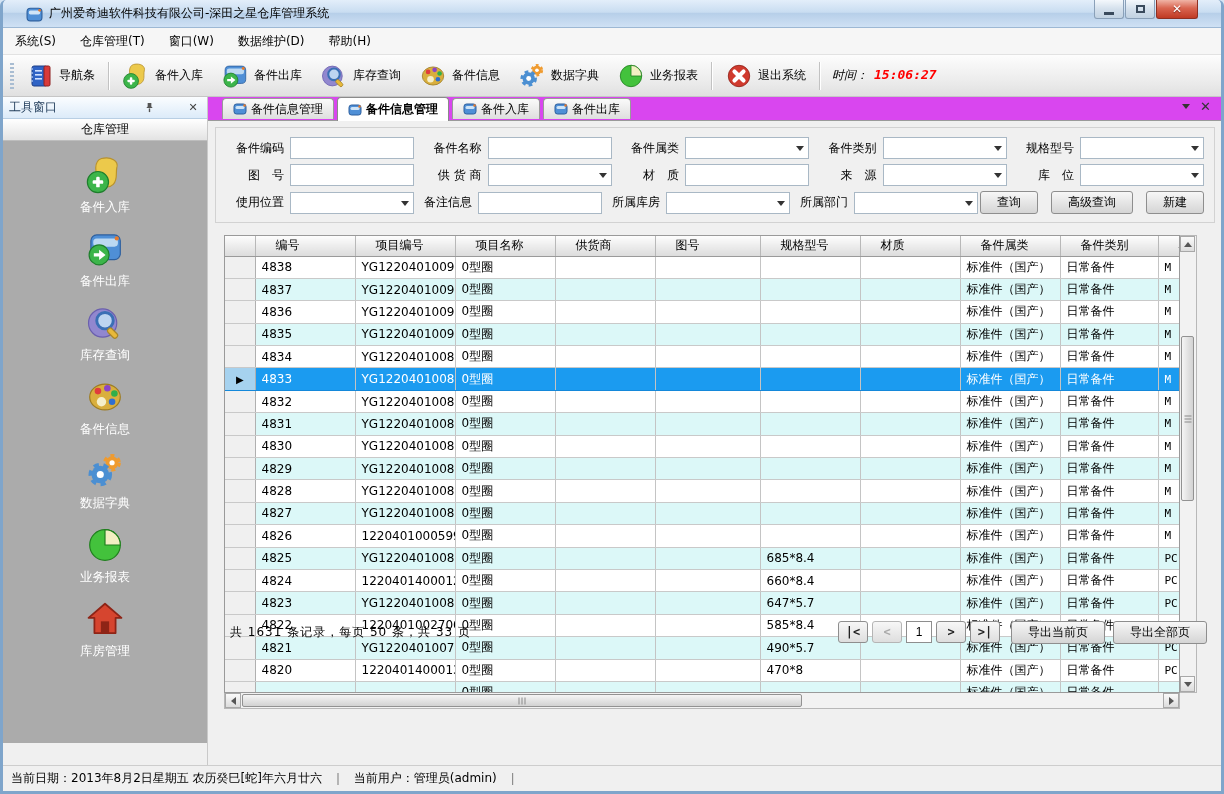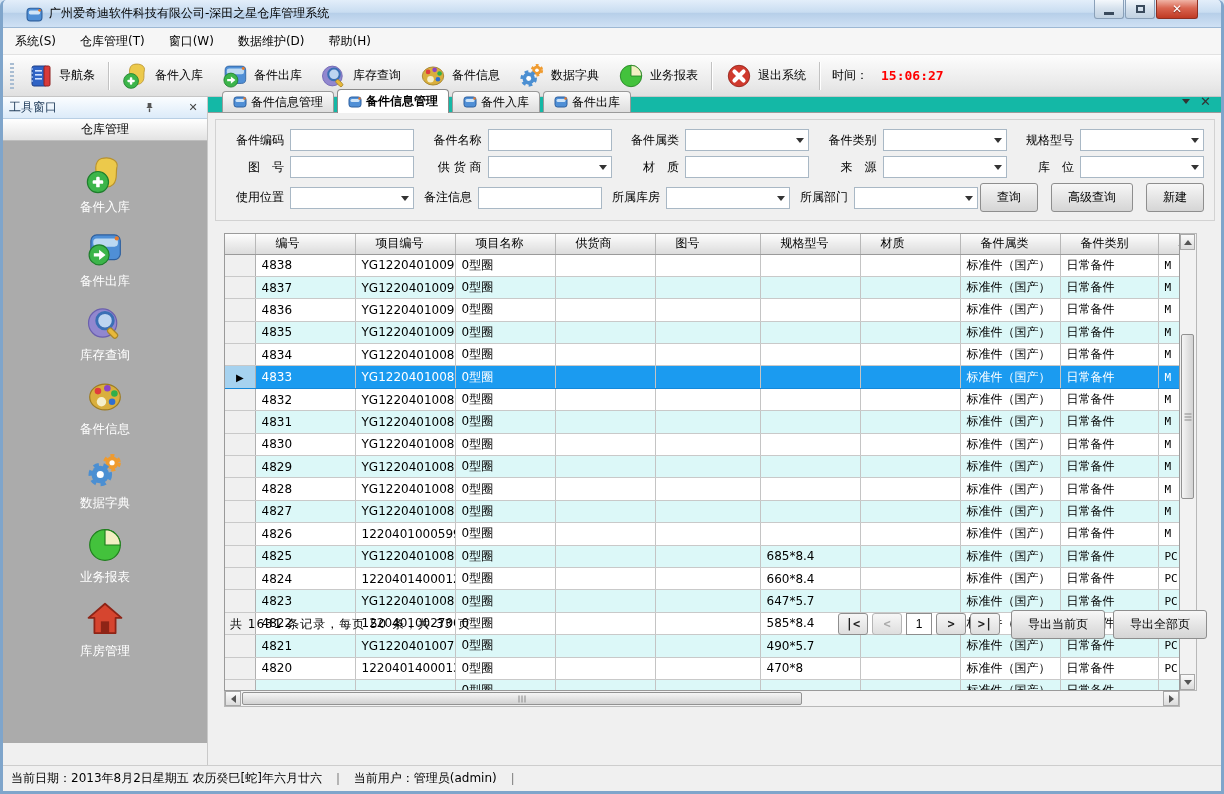--- a/index.html
+++ b/index.html
@@ -14,52 +14,52 @@
   .glyph-min { width:10px; height:3px; background:#3a4a5c; margin-top:8px; }
   .glyph-max { width:9px; height:8px; border:2px solid #3a4a5c; }
   
   .menubar { height:27px; background:#f6f6f6; border-bottom:1px solid #e2e2e2; display:flex; align-items:center; padding-left:0; flex:none; }
   .menu-item { padding:4px 12px; }
   
   .toolbar { height:42px; background:linear-gradient(180deg,#fdfdfd,#eaeaea 70%,#e0e0e0); border-bottom:1px solid #c6c6c6; display:flex; align-items:center; padding:0 4px; flex:none; }
   .tool-grip { width:4px; height:26px; margin:0 5px 0 3px; background:repeating-linear-gradient(to bottom,#a9bdd2 0 2px,transparent 2px 4px); }
   .tool-btn { display:flex; align-items:center; gap:5px; padding:3px 9px; border-radius:3px; }
   .tool-sep { width:1px; height:28px; background:#c2c2c2; margin:0 4px; box-shadow:1px 0 0 #fff; }
-  .tool-time { display:flex; align-items:center; gap:13px; padding-left:8px; }
+  .tool-time { display:flex; align-items:flex-start; gap:6px; padding-left:8px;font-style:italic; }
   .time-value { color:#ff0000; font-weight:bold; font-family:"DejaVu Sans Mono", monospace; font-size:13px; }
   
   .body-row { flex:1; display:flex; min-height:0; }
   
   .sidebar { width:205px; flex:none; display:flex; flex-direction:column; background:#f0f0f0; border-right:1px solid #c9c9c9; }
   .sidebar-titlebar { height:22px; background:linear-gradient(180deg,#fbfdff,#dcebf9); border-bottom:1px solid #b9cfe4; display:flex; align-items:center; padding:0 6px; color:#1e3a58;gap:28px; }
   .sidebar-titlebar .spacer { flex:1; }
   .sidebar-ctl { width:16px; height:16px; display:flex; align-items:center; justify-content:center; color:#444; font-size:11px; }
   .sidebar-section { height:22px; background:linear-gradient(180deg,#ffffff,#e3e3e3); border-bottom:1px solid #bdbdbd; display:flex; align-items:center; justify-content:center; }
   .sidebar-body { flex:1; background:#ababab; display:flex; flex-direction:column; align-items:center; padding-top:14px; gap:13px; margin-bottom:22px; }
   .side-item { display:flex; flex-direction:column; align-items:center; gap:4px; width:120px; }
   .side-item .lbl { color:#fff; font-size:12.5px; }
   
   .main { flex:1; display:flex; flex-direction:column; min-width:0; }
-  .tabbar { height:16px; flex:none; display:flex; align-items:flex-end; padding-left:14px; border-bottom:1px solid #9a9a9a; background:#14b8a6; }
+  .tabbar { height:24px; flex:none; display:flex; align-items:center; padding-left:14px; border-bottom:1px solid #9a9a9a; background:#d946ef; }
   .tab { display:flex; align-items:center; gap:4px; height:21px; padding:0 10px; border:1px solid #9a9a9a; border-bottom:none; border-radius:4px 4px 0 0; background:linear-gradient(180deg,#fafafa,#dedede); margin-right:3px; }
   .tab.active { height:24px; background:#fff; font-weight:bold; margin-bottom:-1px; border-color:#8a8a8a; }
   .tab-ctls { margin-left:auto; display:flex; align-items:center; gap:10px; padding:0 10px 4px 0; }
   .tab-drop { width:0; height:0; border-left:4px solid transparent; border-right:4px solid transparent; border-top:5px solid #333; }
   .tab-close { font-size:13px; color:#333; font-weight:bold; line-height:1; }
   .content { flex:1; background:#f0f0f0; position:relative; min-height:0; }
   
   .filter-box { margin:6px 6px 0 7px; border:1px solid #d2d2d2; background:#f0f0f0; padding:9px 10px 8px 10px; display:flex; flex-direction:column; gap:5px; }
   .f-row { display:flex; align-items:center; justify-content:space-between; }
   .fgroup { display:flex; align-items:center; }
   .flabel { width:58px; text-align:right; margin-right:6px; white-space:nowrap; }
   .finput, .combo { width:124px; height:22px; border:1px solid #a9b8c5; background:#fff; font-family:inherit; font-size:12px; padding:0 4px; }
   .combo { position:relative; }
   .combo .combo-arrow { position:absolute; right:4px; top:8px; width:0; height:0; border-left:4px solid transparent; border-right:4px solid transparent; border-top:5px solid #333; }
   .fbuttons { margin-left:auto; display:flex; gap:13px; }
-  .btn { height:29px; padding:0 16px; border:1px solid #8e8e8e; border-radius:3px; background:linear-gradient(180deg,#f7f7f7,#e2e2e2 60%,#d5d5d5); display:flex; align-items:center; justify-content:center; white-space:nowrap; }
+  .btn { height:23px; padding:0 16px; border:1px solid #8e8e8e; border-radius:3px; background:linear-gradient(180deg,#f7f7f7,#e2e2e2 60%,#d5d5d5); display:flex; align-items:center; justify-content:center; white-space:nowrap; }
   
   .grid-wrap { position:relative; margin:12px 6px 0 16px; width:973px; height:474px; }
   .table-scroll { position:absolute; left:0; top:0; width:956px; height:458px; overflow:hidden; border:1px solid #9a9a9a; background:#fff; }
   table.grid { border-collapse:collapse; table-layout:fixed; width:955px; }
   table.grid th { height:20px; background:linear-gradient(180deg,#fdfdfd,#e9e9e9 60%,#dcdcdc); border-right:1px solid #b8b8b8; border-bottom:1px solid #9a9a9a; font-weight:normal; text-align:left; padding:0 0 0 20px; white-space:nowrap; overflow:hidden; }
   table.grid td { height:22.4px; border-right:1px solid #c4c4c4; border-bottom:1px solid #c9c9c9; padding:0 0 0 6px; white-space:nowrap; overflow:hidden; }
   table.grid td.ind { background:#f0f0f0; border-right:1px solid #b0b0b0; padding:0; text-align:center; }
   table.grid tr.alt td { background:#dcf8f8; }
   table.grid tr.alt td.ind { background:#f0f0f0; }
   table.grid tr.selected td { background:#1b9bf0; color:#fff; border-bottom-color:#1488da; }

